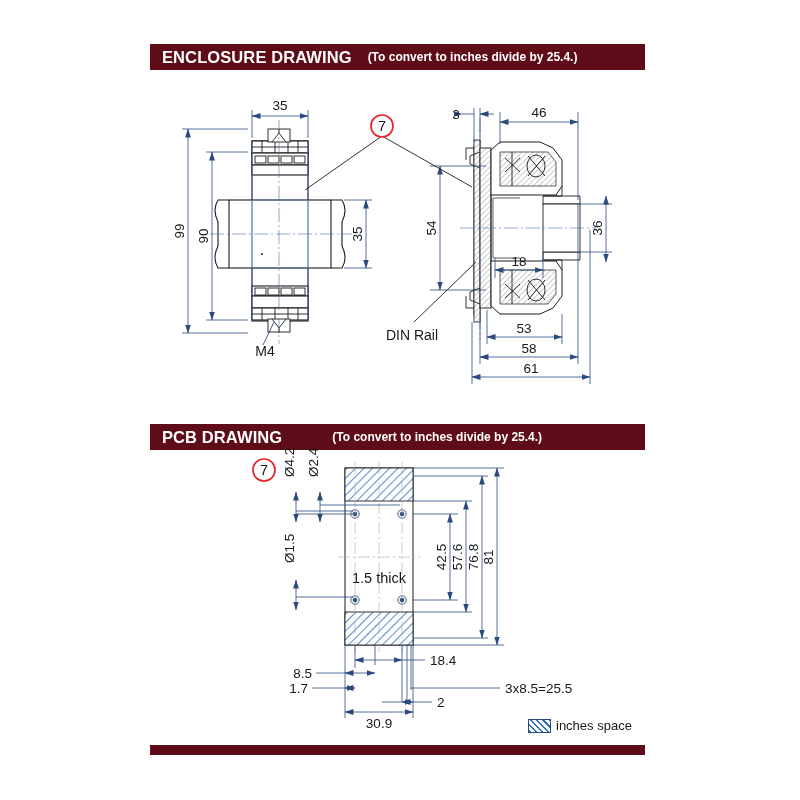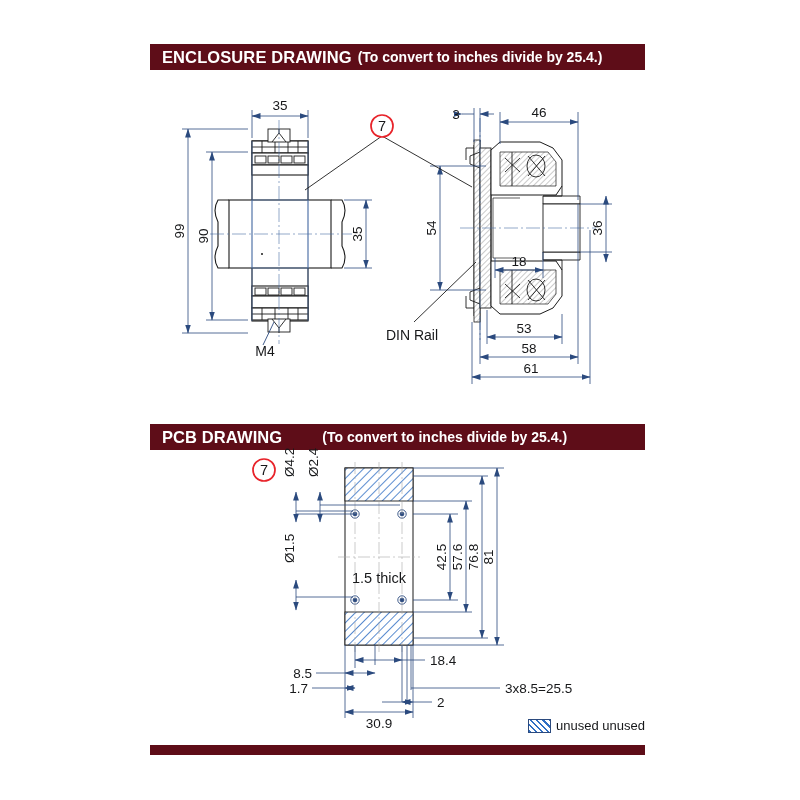--- a/index.html
+++ b/index.html
@@ -32,22 +32,22 @@
   .bar-title {
     color: #ffffff;
     font-weight: bold;
     font-size: 16.5px;
     letter-spacing: 0.1px;
     white-space: nowrap;
   }
   .bar-sub {
     color: #ffffff;
     font-weight: bold;
-    font-size: 14px;
-    margin-left: 6px;
+    font-size: 12px;
+    margin-left: 16px;
     white-space: nowrap;
   }
   #enclosure-bar { left: 150px; top: 44px; width: 495px; }
   #pcb-bar { left: 150px; top: 424px; width: 495px; gap: 34px; }
   #footer-bar {
     position: absolute;
     left: 150px; top: 745px;
     width: 495px; height: 10px;
     background: #5E0D18;
   }
@@ -439,16 +439,16 @@
       <text x="312" y="678" text-anchor="end">8.5</text>
       <text x="308" y="693" text-anchor="end">1.7</text>
       <text x="437" y="707" text-anchor="start">2</text>
       <text x="505" y="693" text-anchor="start">3x8.5=25.5</text>
       <text x="379" y="728" text-anchor="middle">30.9</text>
     </g>
   </svg>
 
   <div class="legend">
     <span class="legend-swatch"></span>
-    <span class="legend-label">unused unused</span>
+    <span class="legend-label">inches space</span>
   </div>
 
 </div>
 
 </body></html>

